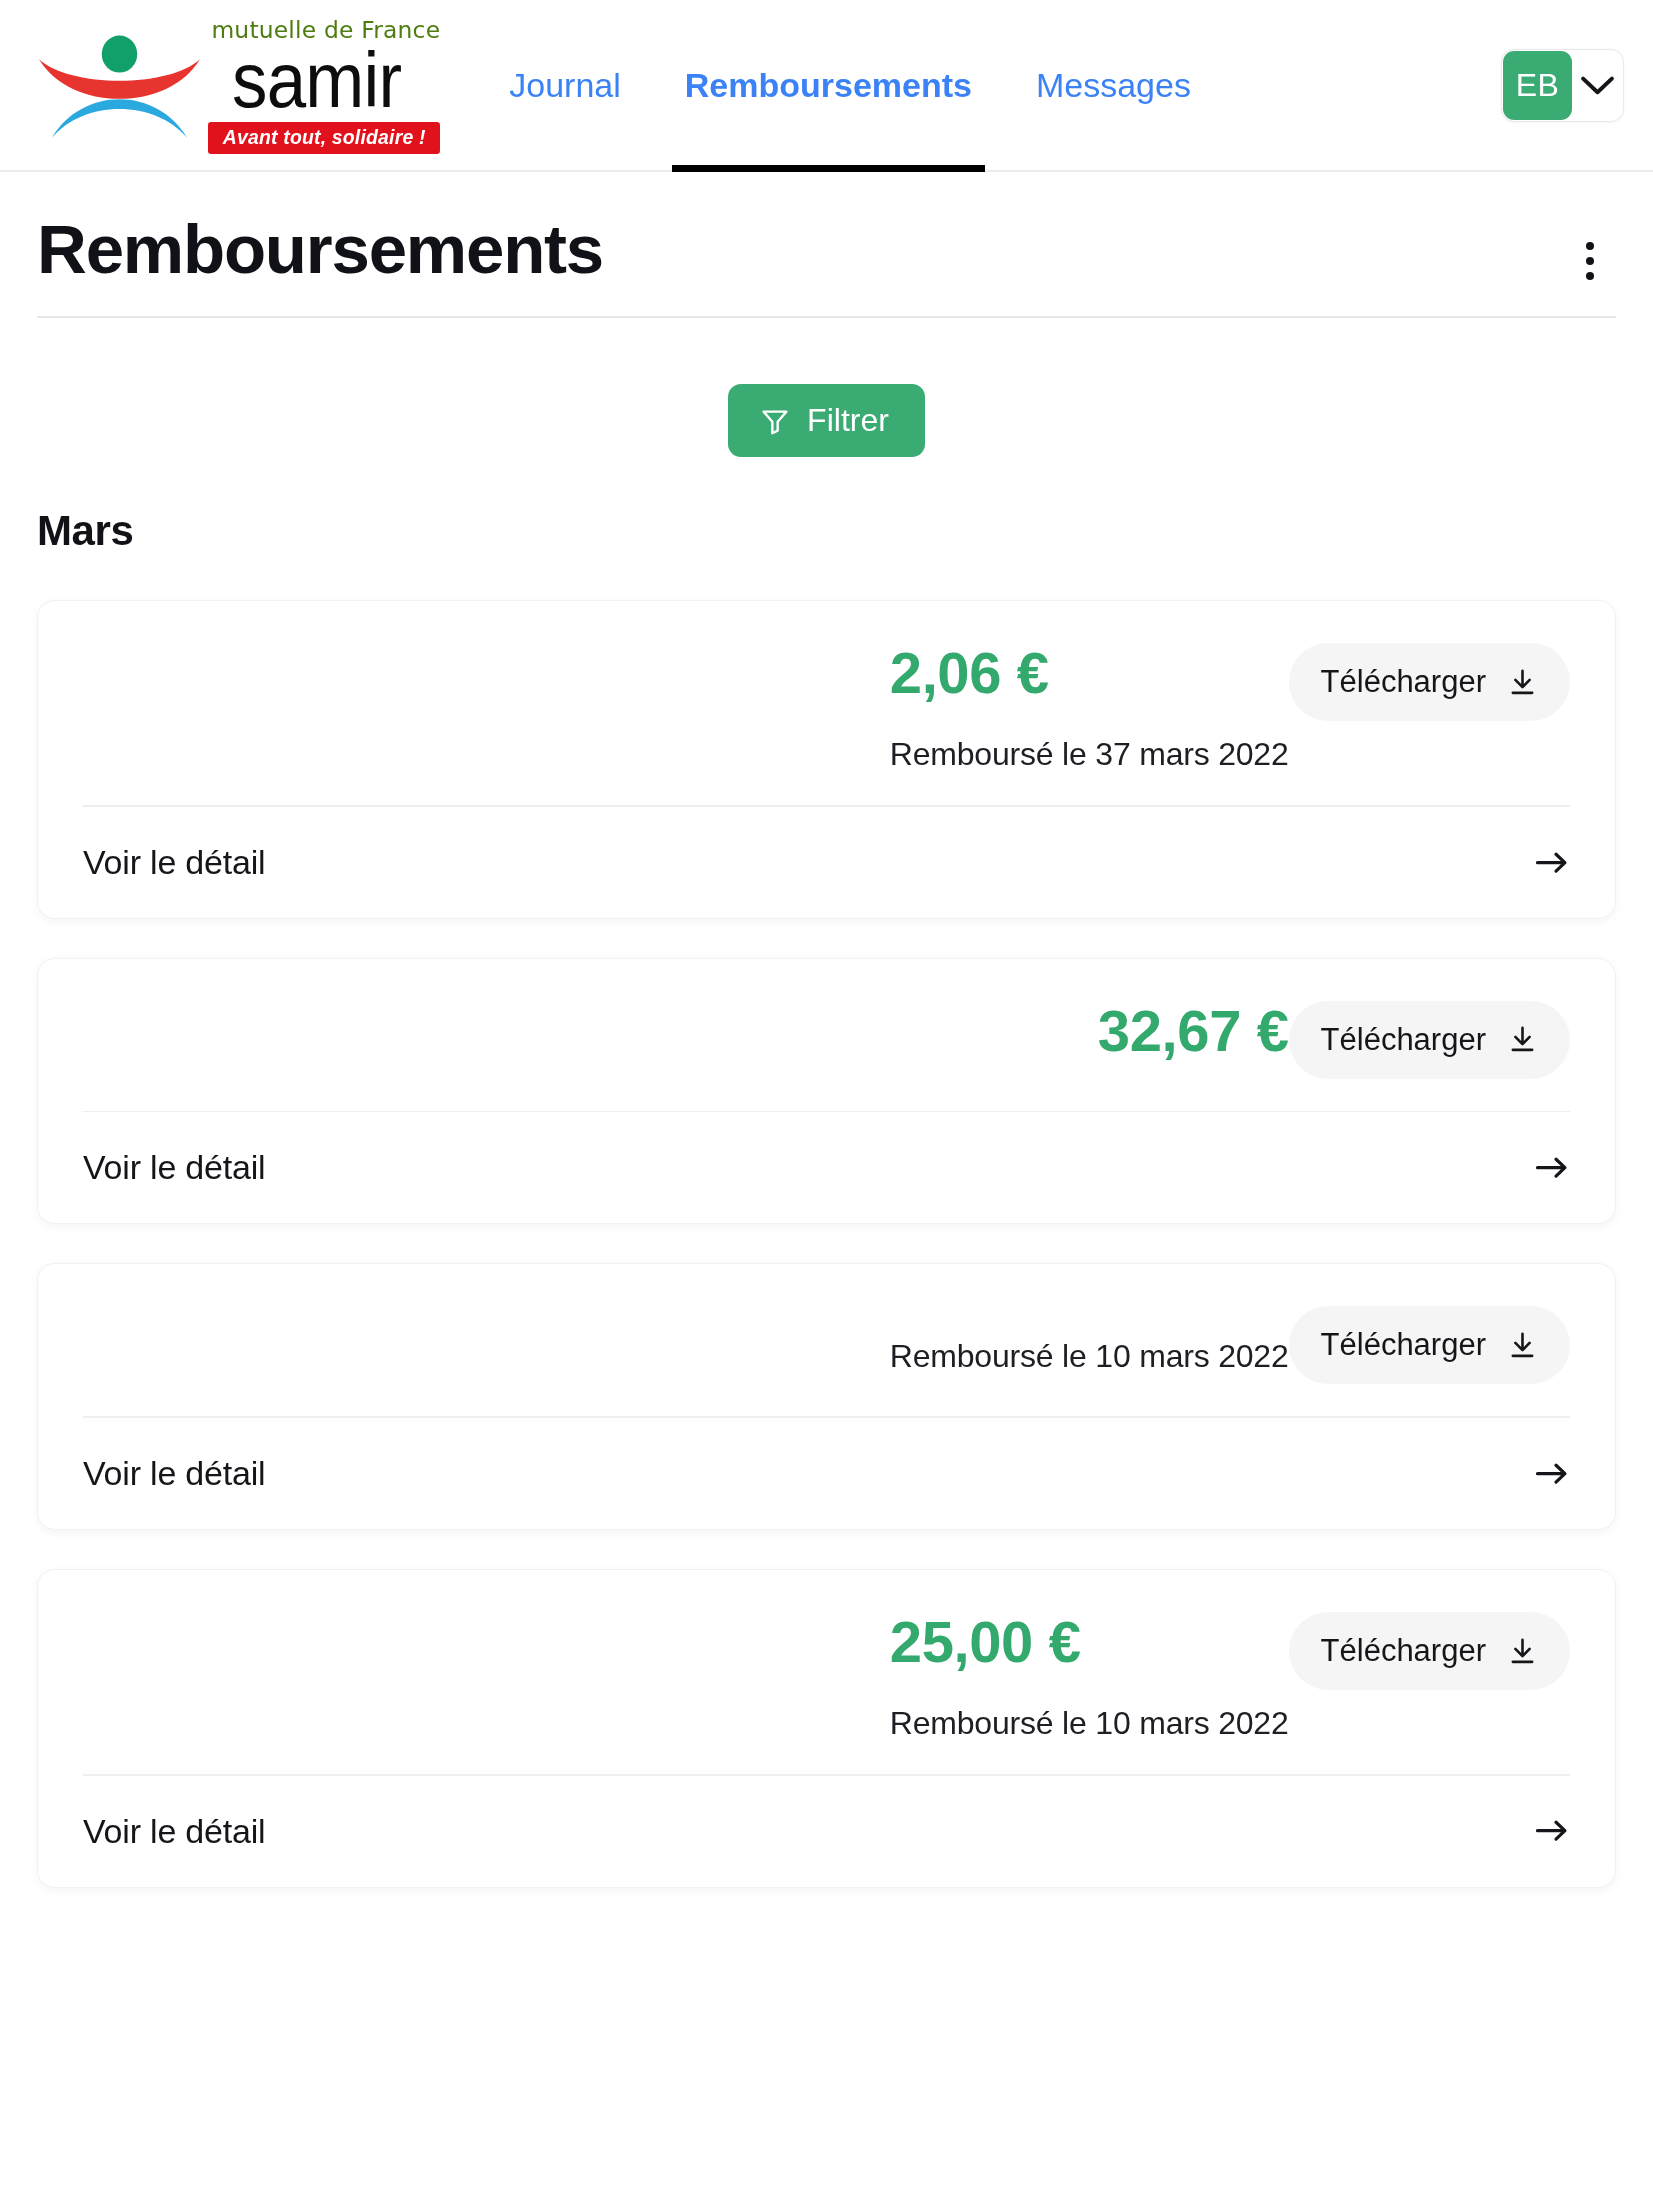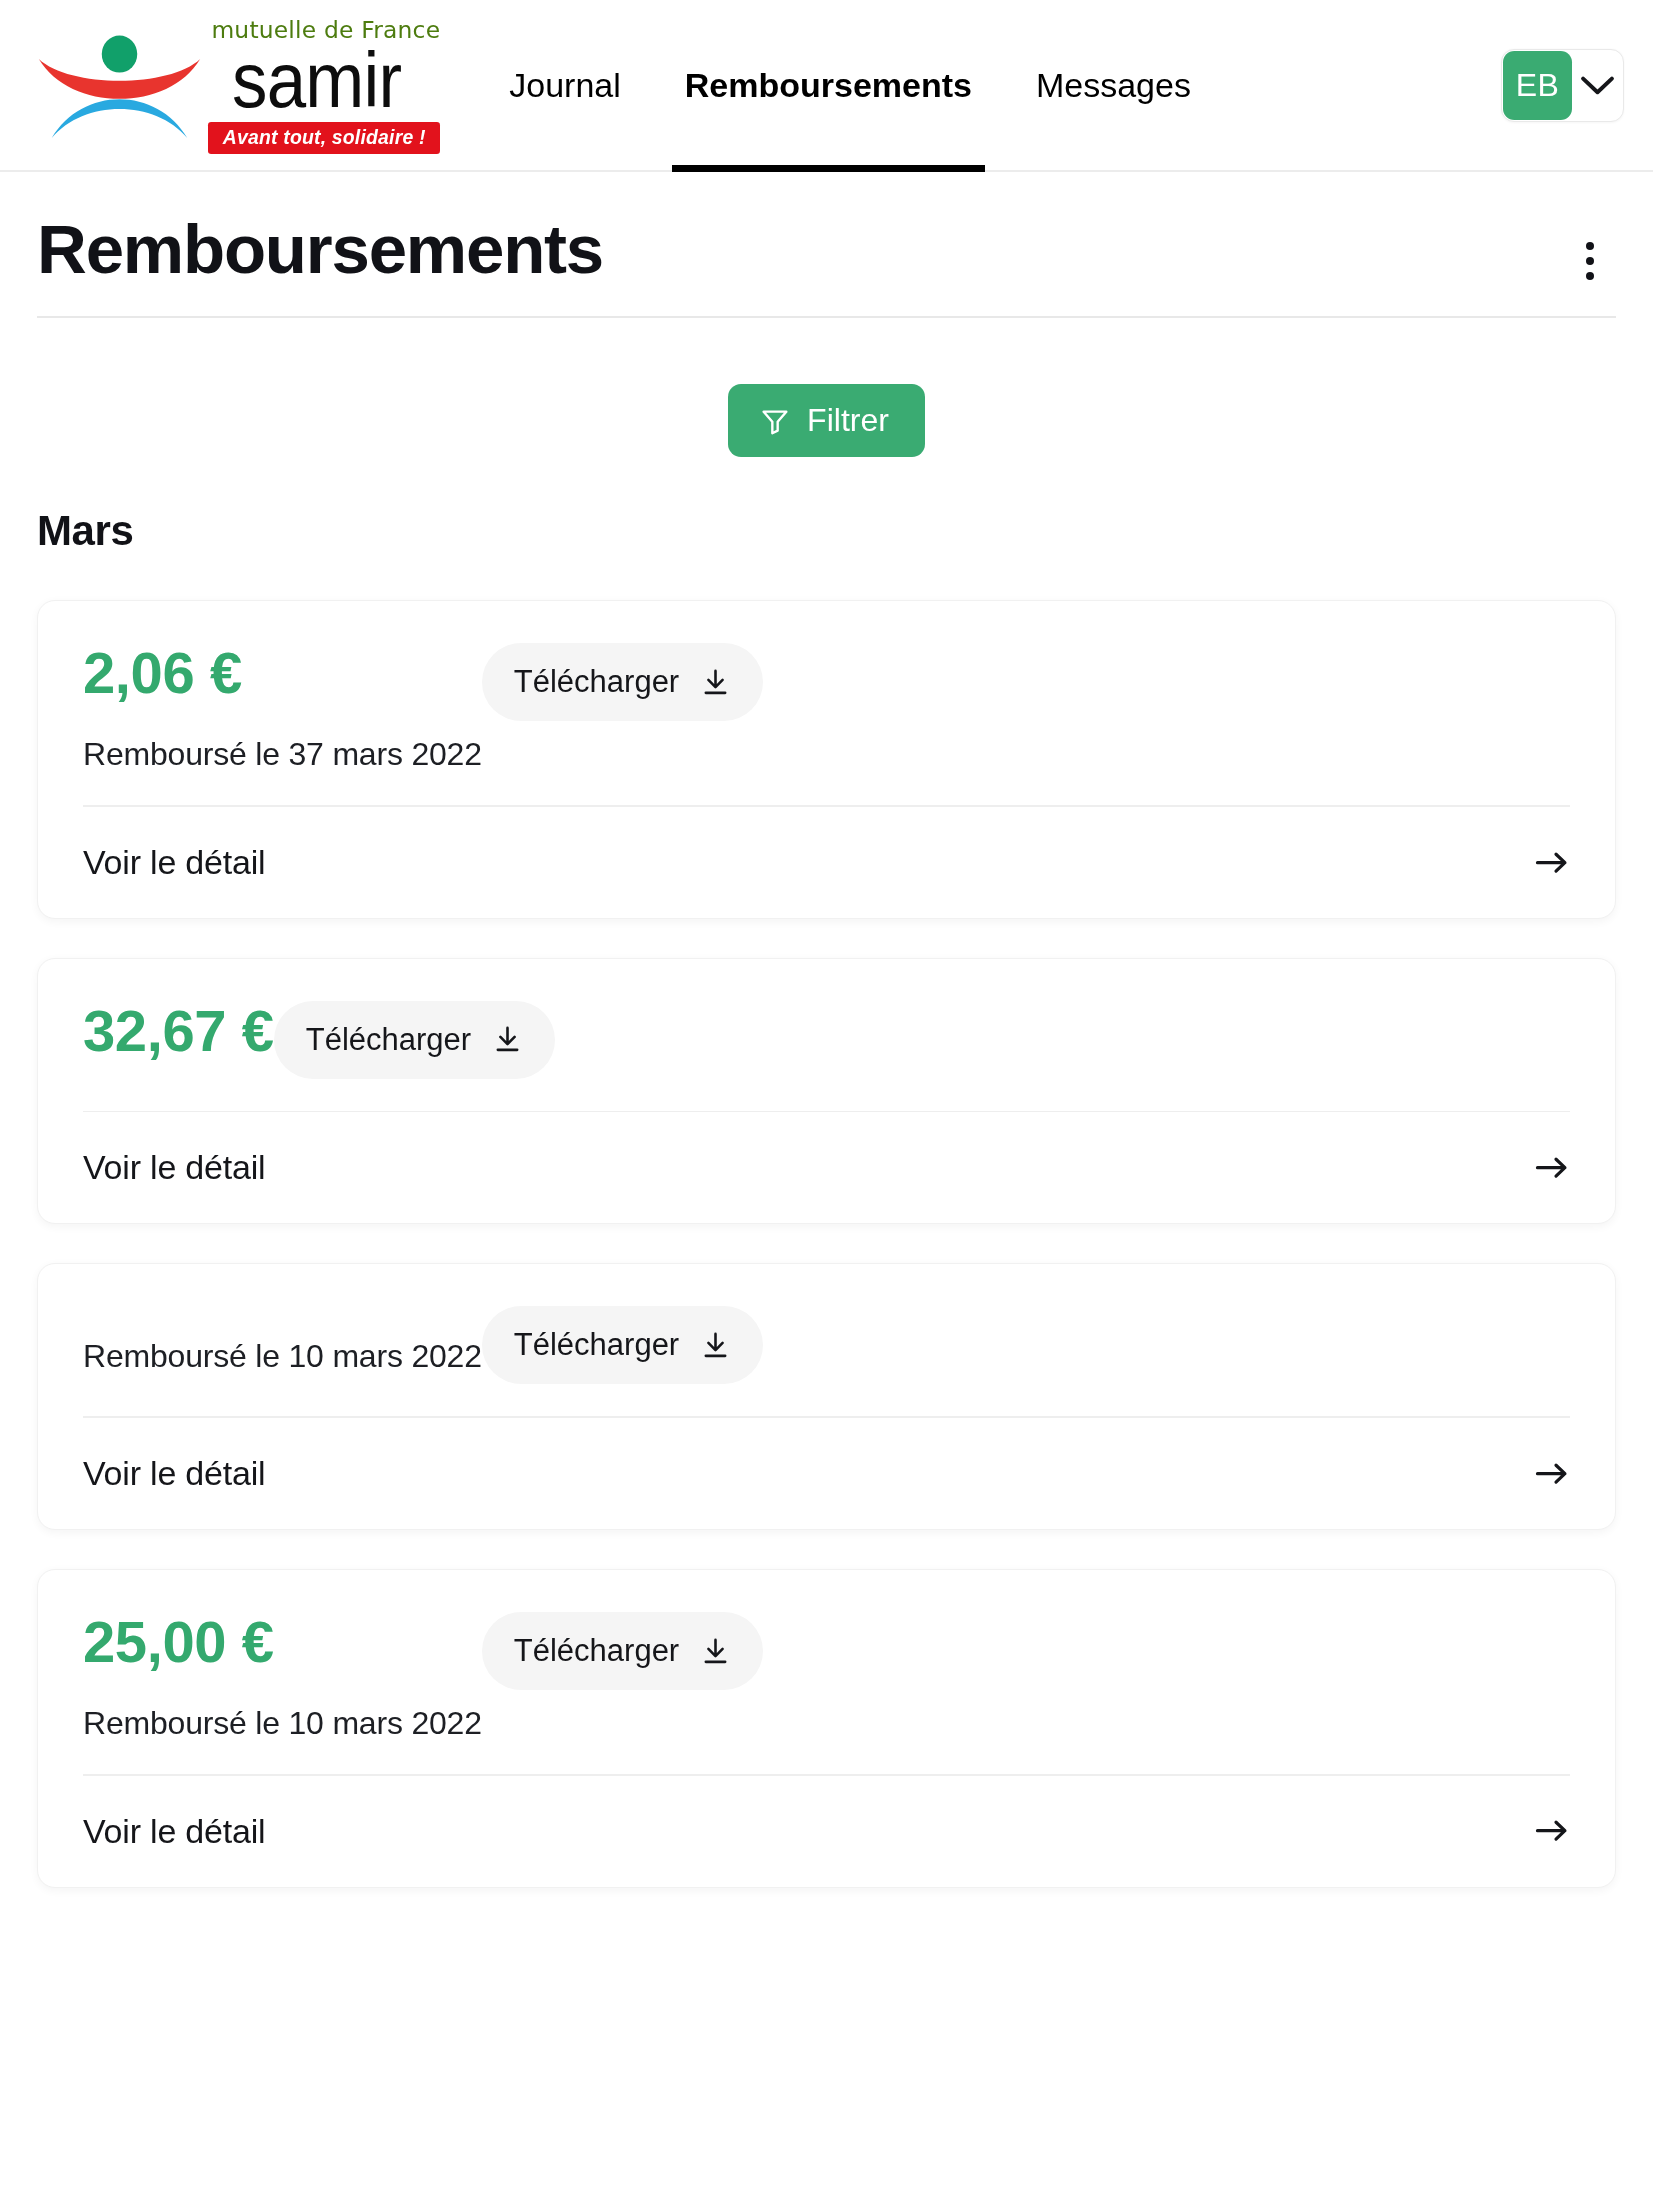--- a/index.html
+++ b/index.html
@@ -86,21 +86,21 @@
     display: flex;
     align-items: center;
     height: 100%;
     margin-left: 37px;
     flex: 1 1 auto;
   }
 
   .navlink {
     position: relative;
     font-size: 34px;
-    color: #000000;
+    color: #3b82f6;
     font-weight: 400;
     padding: 0 32px;
     height: 100%;
     display: flex;
     align-items: center;
     cursor: pointer;
     white-space: nowrap;
   }
 
   .navlink.active {
@@ -233,21 +233,21 @@
     background: #ffffff;
     border: 1.6px solid #f1f1f1;
     border-radius: 18px;
     box-shadow: 0 2.4px 8px rgba(0,0,0,0.045);
     padding: 42px 45px 0 45px;
   }
 
   .card-top {
     display: flex;
     align-items: flex-start;
-    justify-content: flex-start;
+    justify-content: flex-end;
   }
 
   .amount {
     font-size: 58px;
     font-weight: 700;
     color: #34a96e;
     letter-spacing: -0.4px;
     line-height: 1.05;
   }
 

